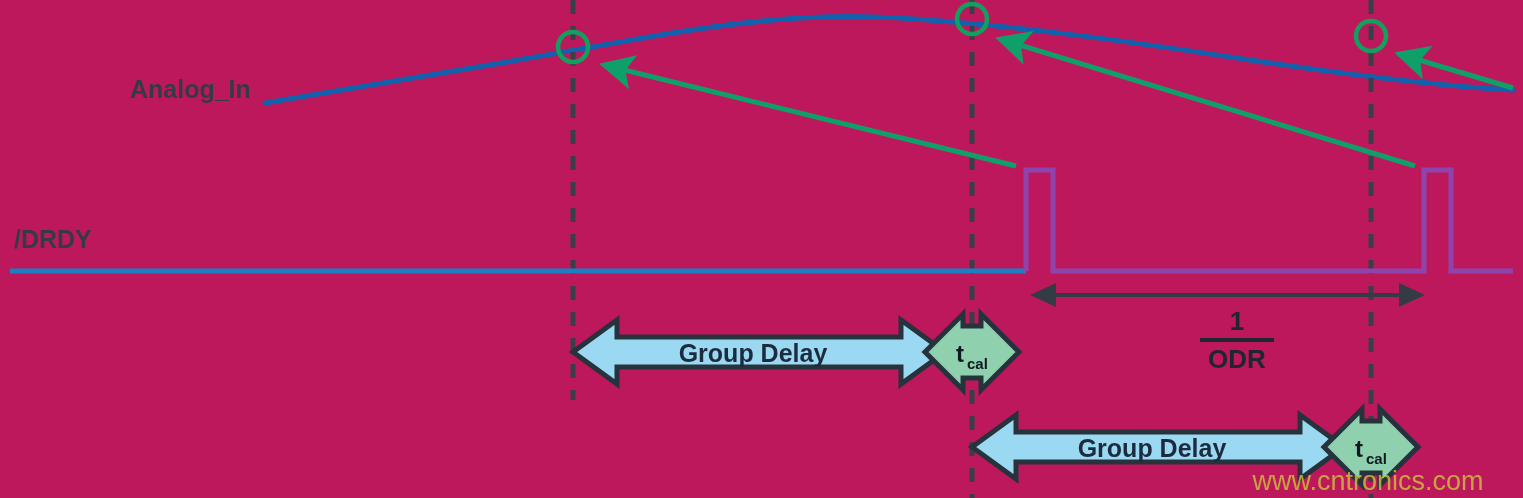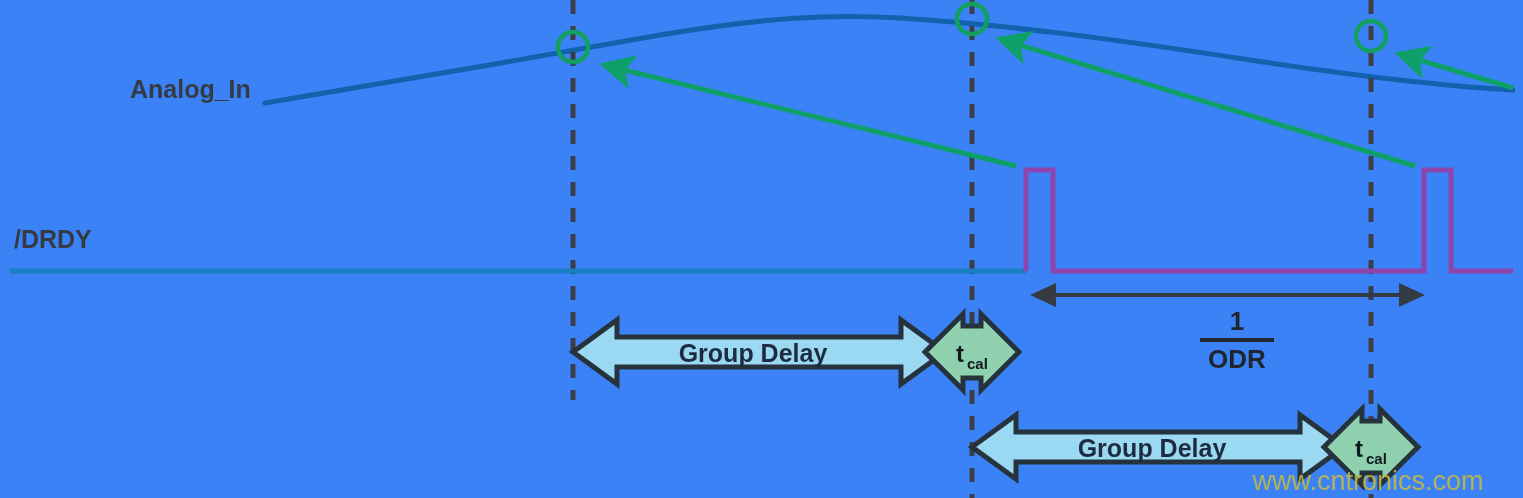--- a/index.html
+++ b/index.html
@@ -8,21 +8,21 @@
     padding: 0;
     background: #ffffff;
   }
   body {
     font-family: "Liberation Sans", sans-serif;
   }
   #diagram-root {
     position: relative;
     width: 1523px;
     height: 498px;
-    background: #3b82f6;
+    background: #be185d;
     overflow: hidden;
   }
   #timing-svg {
     position: absolute;
     top: 0;
     left: 0;
     width: 1523px;
     height: 498px;
   }
   .sig-label {

